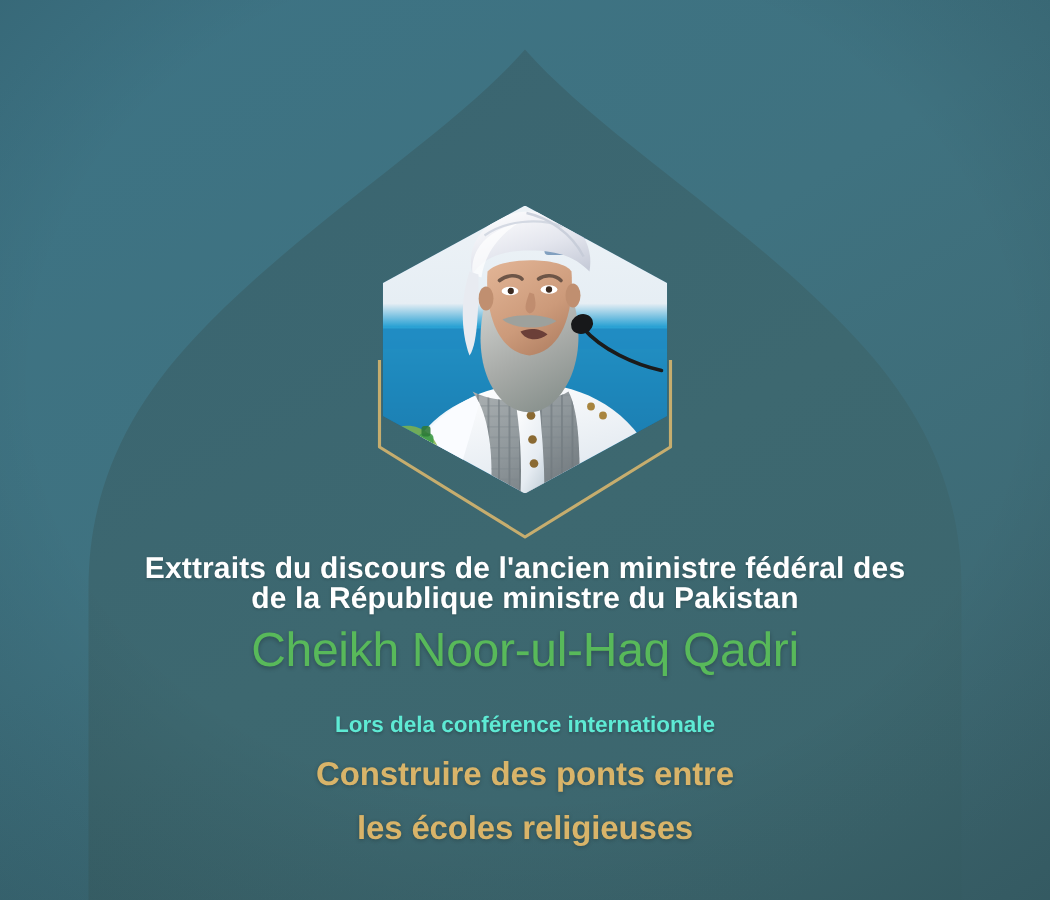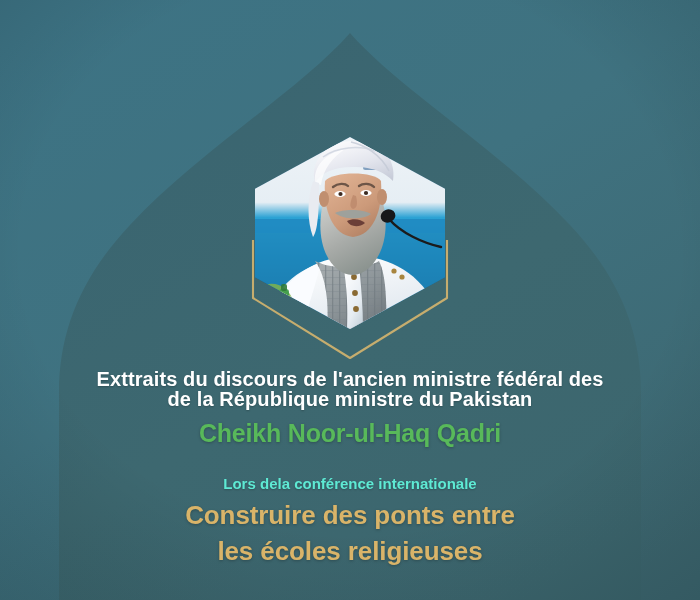--- a/index.html
+++ b/index.html
@@ -63,38 +63,38 @@
     color: #ffffff;
     font-size: 20px;
     font-weight: bold;
     line-height: 19.5px;
     letter-spacing: 0.1px;
     margin: 0;
     text-shadow: 0 1px 2px rgba(0,0,0,0.22);
   }
   .name {
     color: #58b95a;
-    font-size: 25px;
-    font-weight: bold;
+    font-size: 32px;
+    font-weight: normal;
     letter-spacing: -0.2px;
     margin: 9px 0 0 0;
     line-height: 30px;
     text-shadow: 0 1px 3px rgba(0,0,0,0.25);
   }
   .subtitle {
     color: #5eead4;
     font-size: 15px;
     font-weight: bold;
     margin: 26px 0 0 0;
     line-height: 20px;
     text-shadow: 0 1px 2px rgba(0,0,0,0.22);
   }
   .headline {
     color: #d9b469;
-    font-size: 26px;
+    font-size: 22px;
     font-weight: bold;
     line-height: 29px;
     letter-spacing: -0.1px;
     margin: 7px 0 0 0;
     text-shadow: 0 1px 3px rgba(0,0,0,0.25);
   }
 </style>
 </head>
 <body>
 

